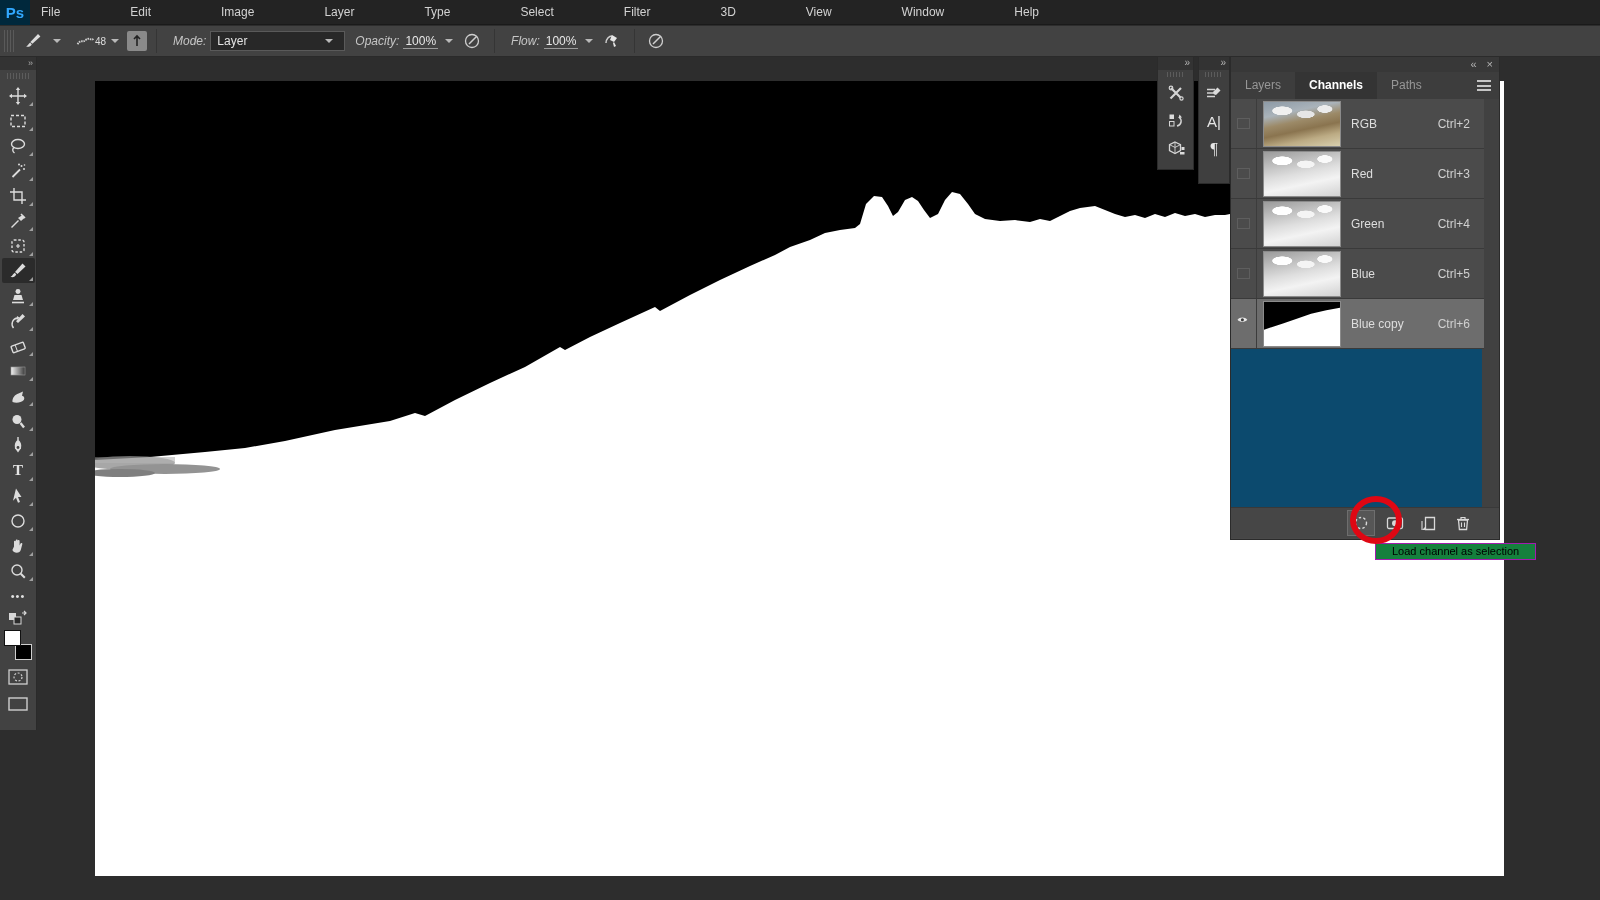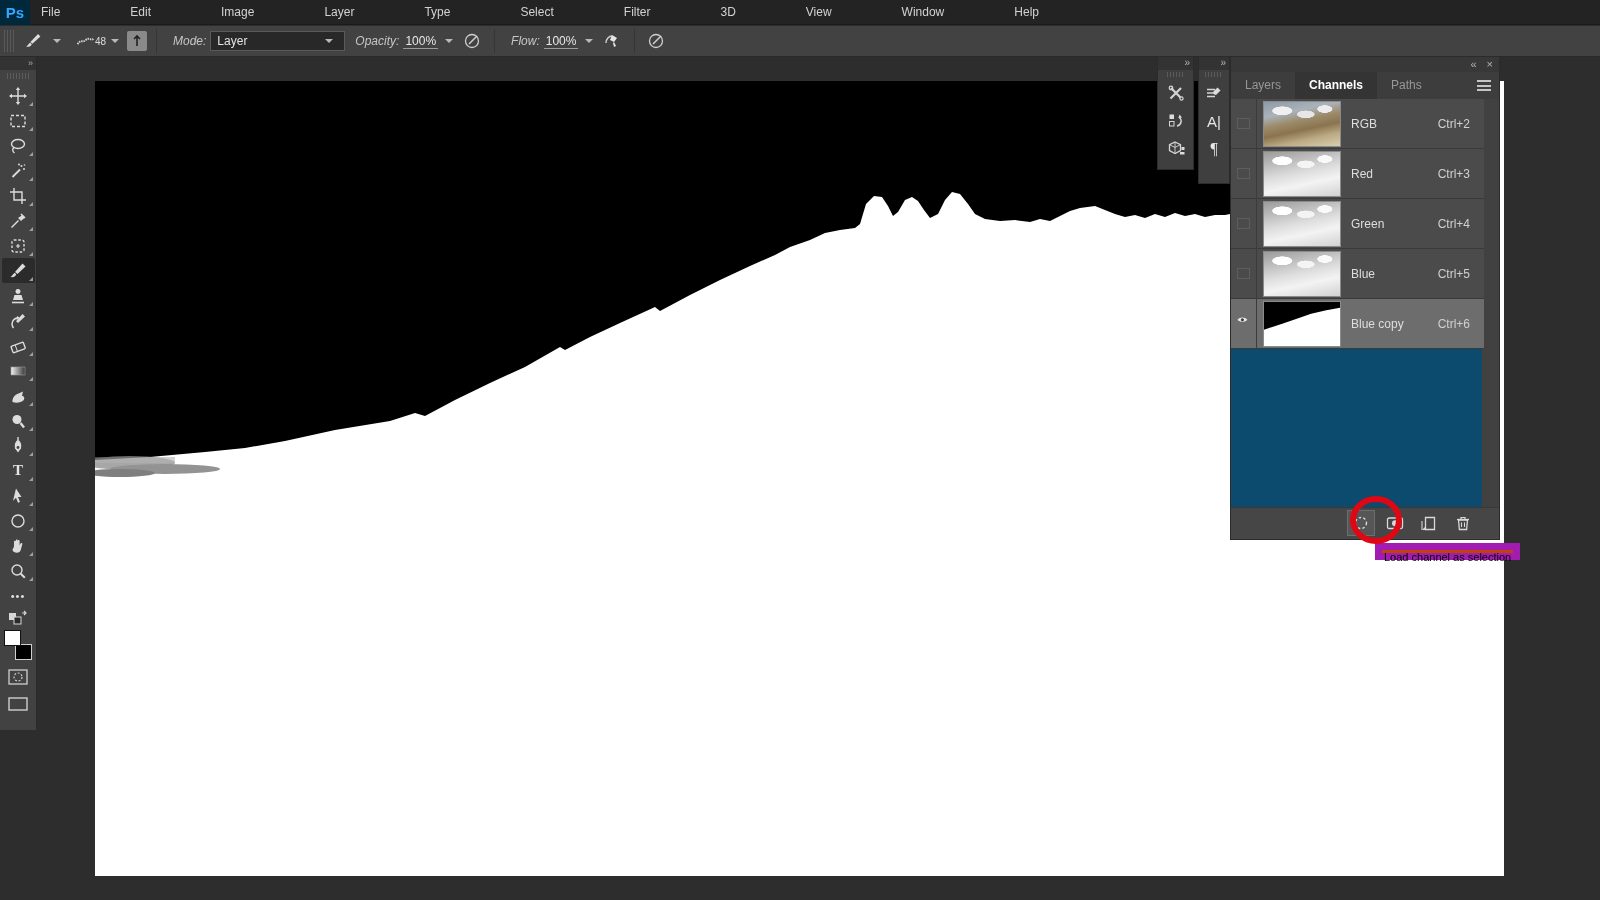--- a/index.html
+++ b/index.html
@@ -87,22 +87,22 @@
   .ch-name{color:#dedede;font-size:12px;margin-left:10px;flex:1;}
   .ch-short{color:#d0d0d0;font-size:12px;margin-right:14px;margin-left:21px;}
   .panel-foot{height:31px;background:#464646;border-top:1px solid #393939;display:flex;align-items:center;
     justify-content:flex-end;padding-right:22px;gap:6px;}
   .foot-btn{width:28px;height:26px;display:flex;align-items:center;justify-content:center;cursor:default;}
   .foot-btn.hover{background:#565656;border:1px solid #6e6e6e;}
 
   
   .red-circle{position:absolute;left:1350px;top:496px;width:52px;height:48px;border:6px solid #df0713;
     border-radius:50%;pointer-events:none;z-index:50;}
-  .tooltip{position:absolute;left:1375px;top:543px;height:17px;background:#c2410c;border:7px solid #a21caf;
-    color:#000;font-size:11px;line-height:15px;padding:0 2px;white-space:nowrap;z-index:40;}
+  .tooltip{position:absolute;left:1375px;top:543px;height:17px;background:#15803d;border:1px solid #a21caf;
+    color:#000;font-size:11px;line-height:15px;padding:0 16px;white-space:nowrap;z-index:40;}
 </style>
 </head>
 <body>
 
 <div id="app">
 
   <div class="menubar">
     <div class="ps-logo">Ps</div>
     <div id="menu-items" style="display:flex;gap:48px;">
         <div class="menu-item">File</div>

